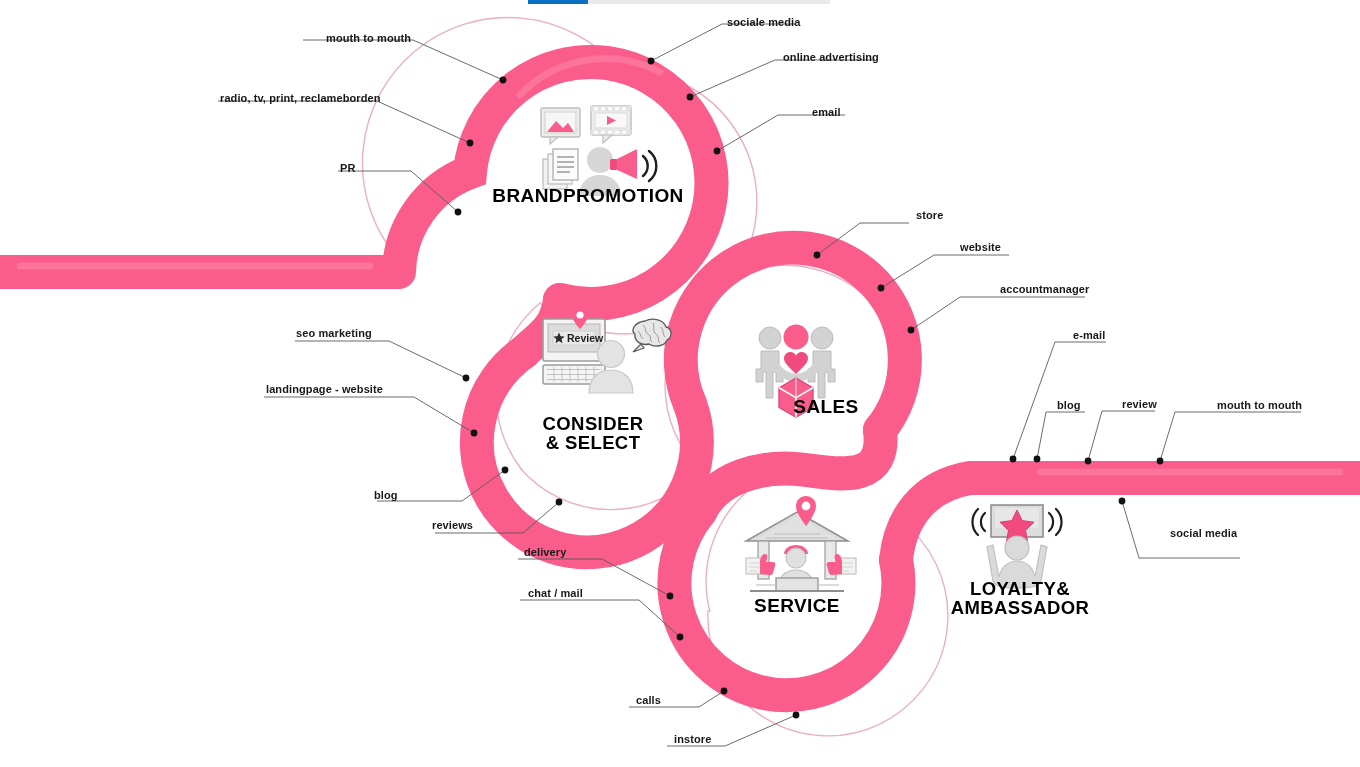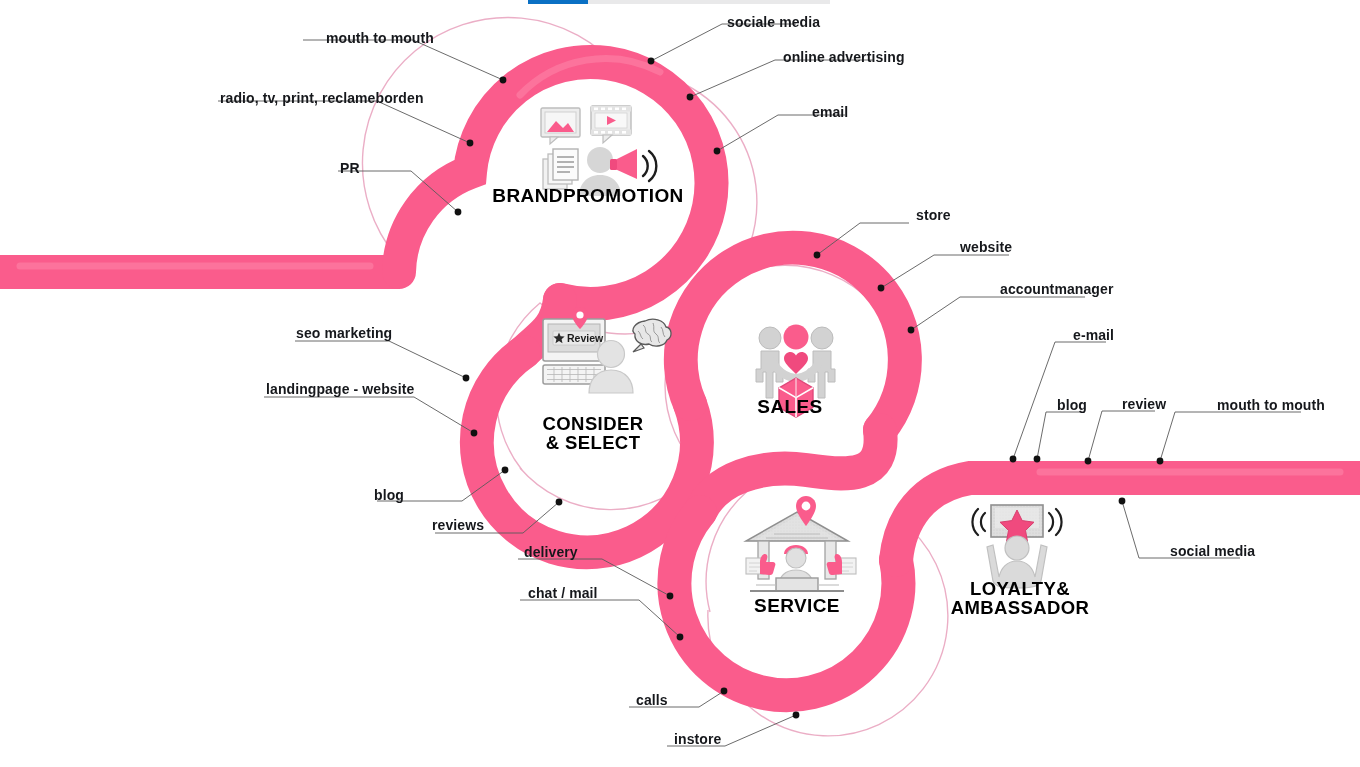--- a/index.html
+++ b/index.html
@@ -34,21 +34,21 @@
     z-index: 40;
   }
   #progress-fill {
     height: 100%;
     background: #0a70c4;
     width: 20%;
   }
   
   .label {
     position: absolute;
-    font-size: 14px;
+    font-size: 11px;
     font-weight: bold;
     color: #16181c;
     white-space: nowrap;
     letter-spacing: 0.1px;
     z-index: 30;
     line-height: 13px;
   }
   
   .stage-title {
     position: absolute;
@@ -386,21 +386,21 @@
 
   <div class="stage-title" style="left:588px; top:186px;">
     <div>BRANDPROMOTION</div>
   </div>
 
   <div class="stage-title two" style="left:593px; top:414px;">
     <div>CONSIDER</div>
     <div>&amp; SELECT</div>
   </div>
 
-  <div class="stage-title" style="left:790px; top:397px;">
+  <div class="stage-title" style="left:826px; top:397px;">
     <div>SALES</div>
   </div>
 
   <div class="stage-title" style="left:797px; top:596px;">
     <div>SERVICE</div>
   </div>
 
   <div class="stage-title two" style="left:1016px; top:579px;padding-left:8px;">
     <div>LOYALTY&amp;</div>
     <div>AMBASSADOR</div>
@@ -419,20 +419,20 @@
   <div class="label" style="left:432px; top:519px;">reviews</div>
 
   <div class="label" style="left:916px; top:209px;">store</div>
   <div class="label" style="left:960px; top:241px;">website</div>
   <div class="label" style="left:1000px; top:283px;">accountmanager</div>
 
   <div class="label" style="left:1073px; top:329px;">e-mail</div>
   <div class="label" style="left:1057px; top:399px;">blog</div>
   <div class="label" style="left:1122px; top:398px;">review</div>
   <div class="label" style="left:1217px; top:399px;">mouth to mouth</div>
-  <div class="label" style="left:1170px; top:545px;">social media</div>
+  <div class="label" style="left:1170px; top:527px;">social media</div>
 
   <div class="label" style="left:524px; top:546px;">delivery</div>
   <div class="label" style="left:528px; top:587px;">chat / mail</div>
   <div class="label" style="left:636px; top:694px;">calls</div>
   <div class="label" style="left:674px; top:733px;">instore</div>
 
 </div>
 
 </body></html>

